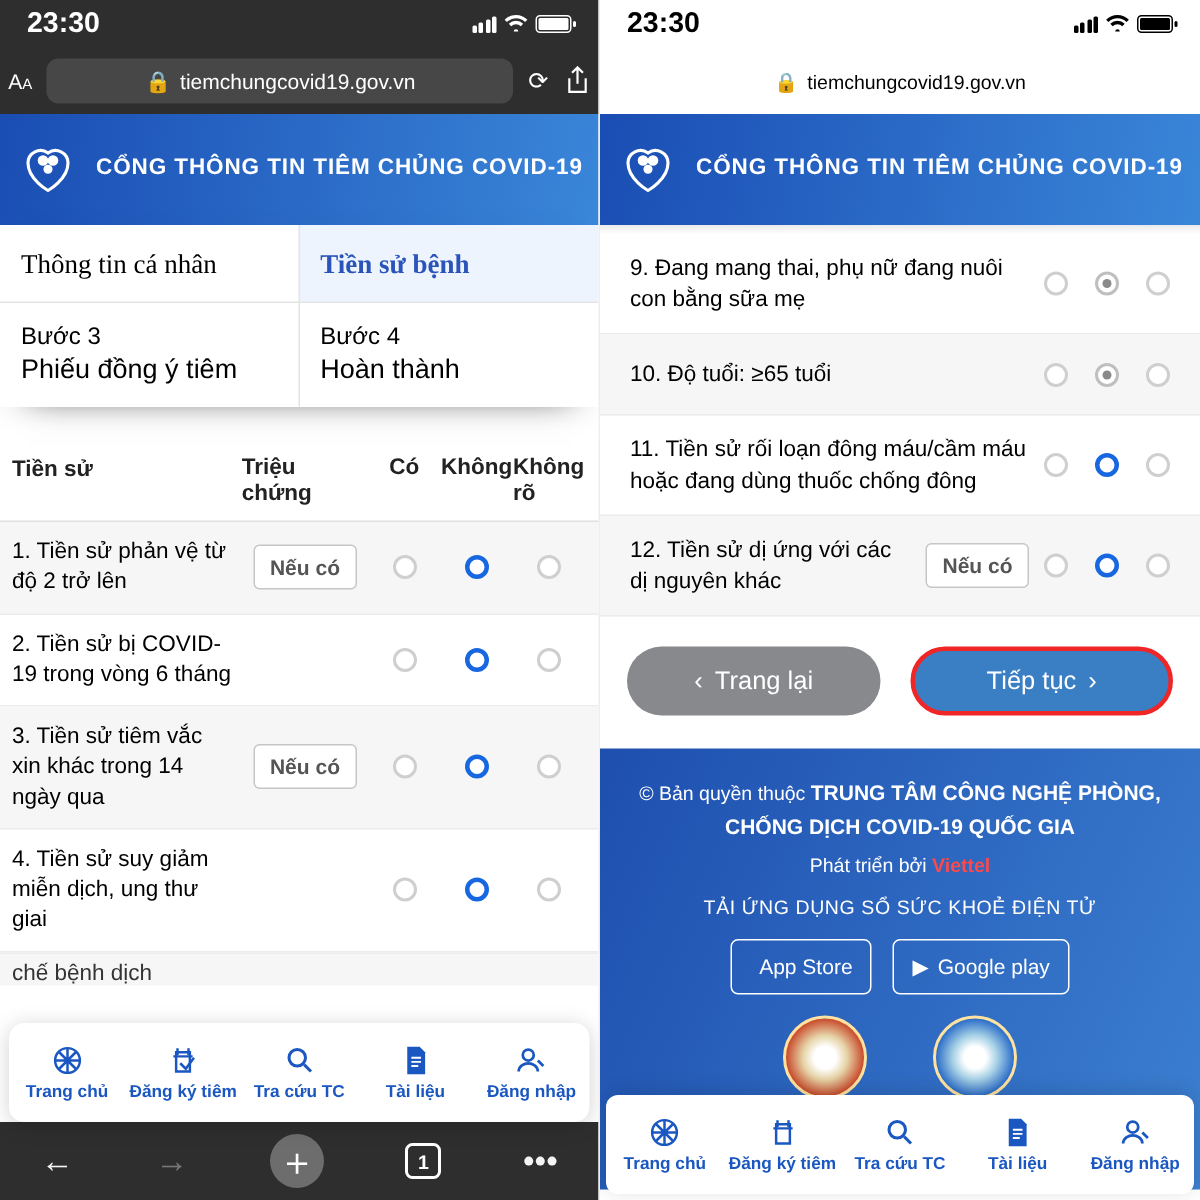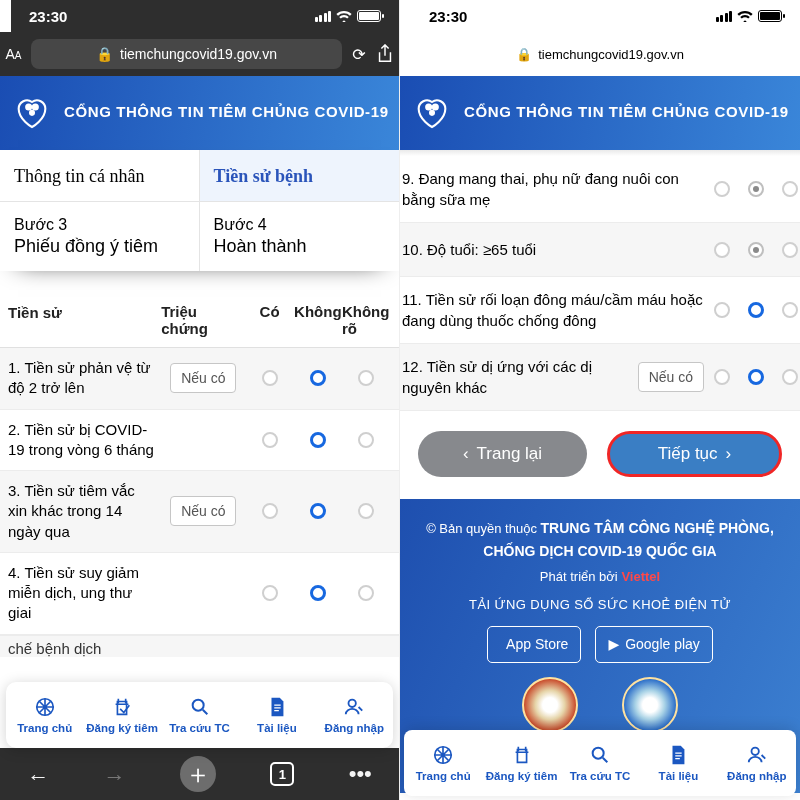--- a/index.html
+++ b/index.html
@@ -2,21 +2,21 @@
 <html><head>
 <meta charset="utf-8">
 <style>
   * { box-sizing: border-box; margin: 0; padding: 0; }
   body { font-family: -apple-system, Helvetica, Arial, sans-serif; background: #fff; }
   .wrap { display: flex; width: 800px; height: 800px; }
   .phone { width: 400px; height: 800px; display: flex; flex-direction: column; background: #fff; overflow: hidden; position: relative; }
   .phone.left { border-right: 1px solid #eee; }
 
   
-  .status { height: 32px; background: #2e2e2e; color: #fff; display: flex; align-items: center; justify-content: space-between; padding: 0 18px; font-size: 15px; font-weight: 600; margin-left: 11px; }
+  .status { height: 32px; background: #2e2e2e; color: #fff; display: flex; align-items: center; justify-content: space-between; padding: 0 18px; font-size: 19px; font-weight: 600; }
   .status.light { background: #fff; color: #000; }
   .status .icons { display: flex; gap: 5px; align-items: center; }
   .sig { display: inline-flex; gap: 1.5px; align-items: flex-end; }
   .sig i { width: 3px; background: currentColor; border-radius: 1px; }
   .sig i:nth-child(1){height:5px}.sig i:nth-child(2){height:7px}.sig i:nth-child(3){height:9px}.sig i:nth-child(4){height:11px}
   .batt { width: 24px; height: 12px; border: 1.5px solid currentColor; border-radius: 3px; position: relative; }
   .batt::after { content:''; position:absolute; right:-4px; top:3px; width:2px; height:4px; background: currentColor; border-radius: 1px; }
   .batt i { position:absolute; left:1px; top:1px; bottom:1px; right:1px; background: currentColor; border-radius:1px; }
 
   
@@ -45,29 +45,29 @@
   .spacer { height: 22px; background:#fff; }
 
   
   .table { font-size:15px; }
   .thead { display:flex; padding: 10px 8px; font-weight:700; color:#222; border-bottom:1px solid #e0e0e0; }
   .row { display:flex; align-items:center; padding: 10px 8px; border-bottom:1px solid #ececec; min-height: 50px; }
   .row.alt { background:#f6f6f6; }
   .c1 { flex: 0 0 40%; padding-right: 6px; line-height: 1.35; }
   .c2 { flex: 0 0 22%; display:flex; justify-content:center; }
   .c3,.c4,.c5 { flex: 0 0 12.6%; display:flex; justify-content:center; }
-  .neubox { border:1px solid #c6c6c6; border-radius:4px; padding: 6px 10px; font-size:14px; color:#555; background:#fff; }
+  .neubox { border:1px solid #c6c6c6; border-radius:4px; padding: 6px 10px; font-size:14px; color:#555; background:#fff;font-weight:bold; }
   .radio { width:16px; height:16px; border-radius:50%; border:2px solid #cfcfcf; display:inline-block; background:#fff; }
   .radio.sel { border:3px solid #1768e0; }
   .radio.dot { border-color:#bfbfbf; position:relative; }
   .radio.dot::after { content:''; position:absolute; inset:3px; background:#8a8a8a; border-radius:50%; }
 
   
   .qlist { font-size:15px; }
-  .qrow { display:flex; align-items:center; padding: 12px 2px; border-bottom:1px solid #ececec; min-height: 54px; }
+  .qrow { display:flex; align-items:center; padding: 12px 20px; border-bottom:1px solid #ececec; min-height: 54px; }
   .qrow.alt { background:#f6f6f6; }
   .qtext { flex:1; padding-right:8px; line-height:1.4; }
   .qopts { display:flex; gap: 18px; align-items:center; }
 
   .btnrow { display:flex; gap: 20px; padding: 20px 18px 22px; justify-content:center; }
   .btn { flex:1; height:46px; border-radius:23px; display:flex; align-items:center; justify-content:center; gap:8px; font-size:17px; color:#fff; }
   .btn.back { background:#87898d; }
   .btn.next { background:#3a7ec4; border:3px solid #f02626; border-radius:26px;text-align:center; }
 
   

